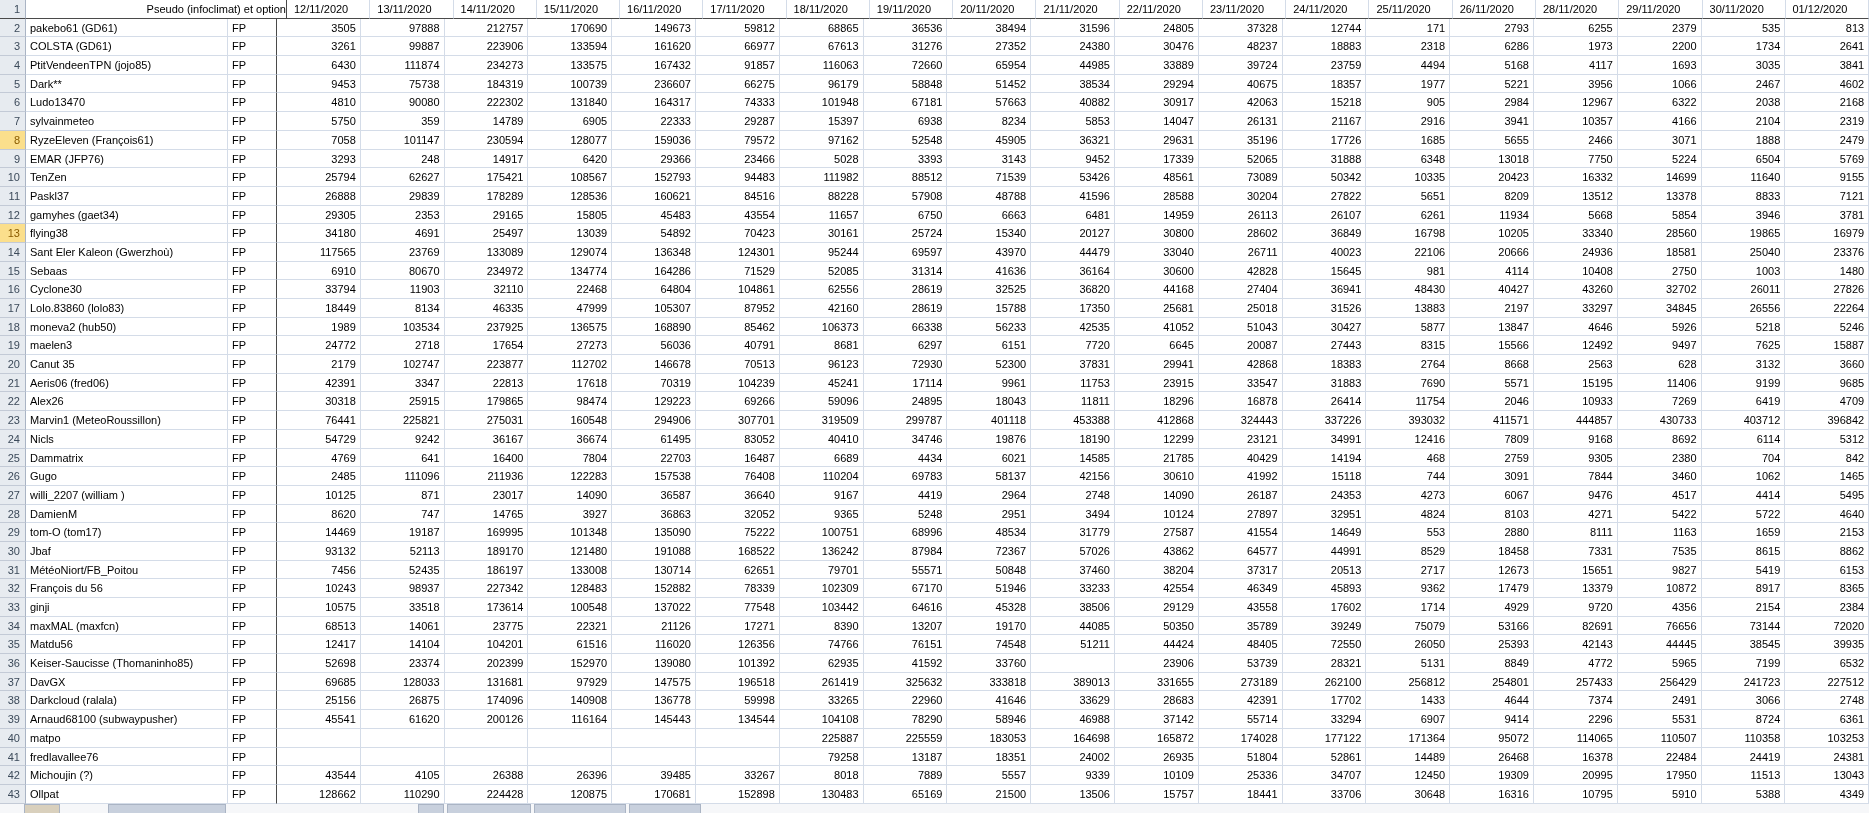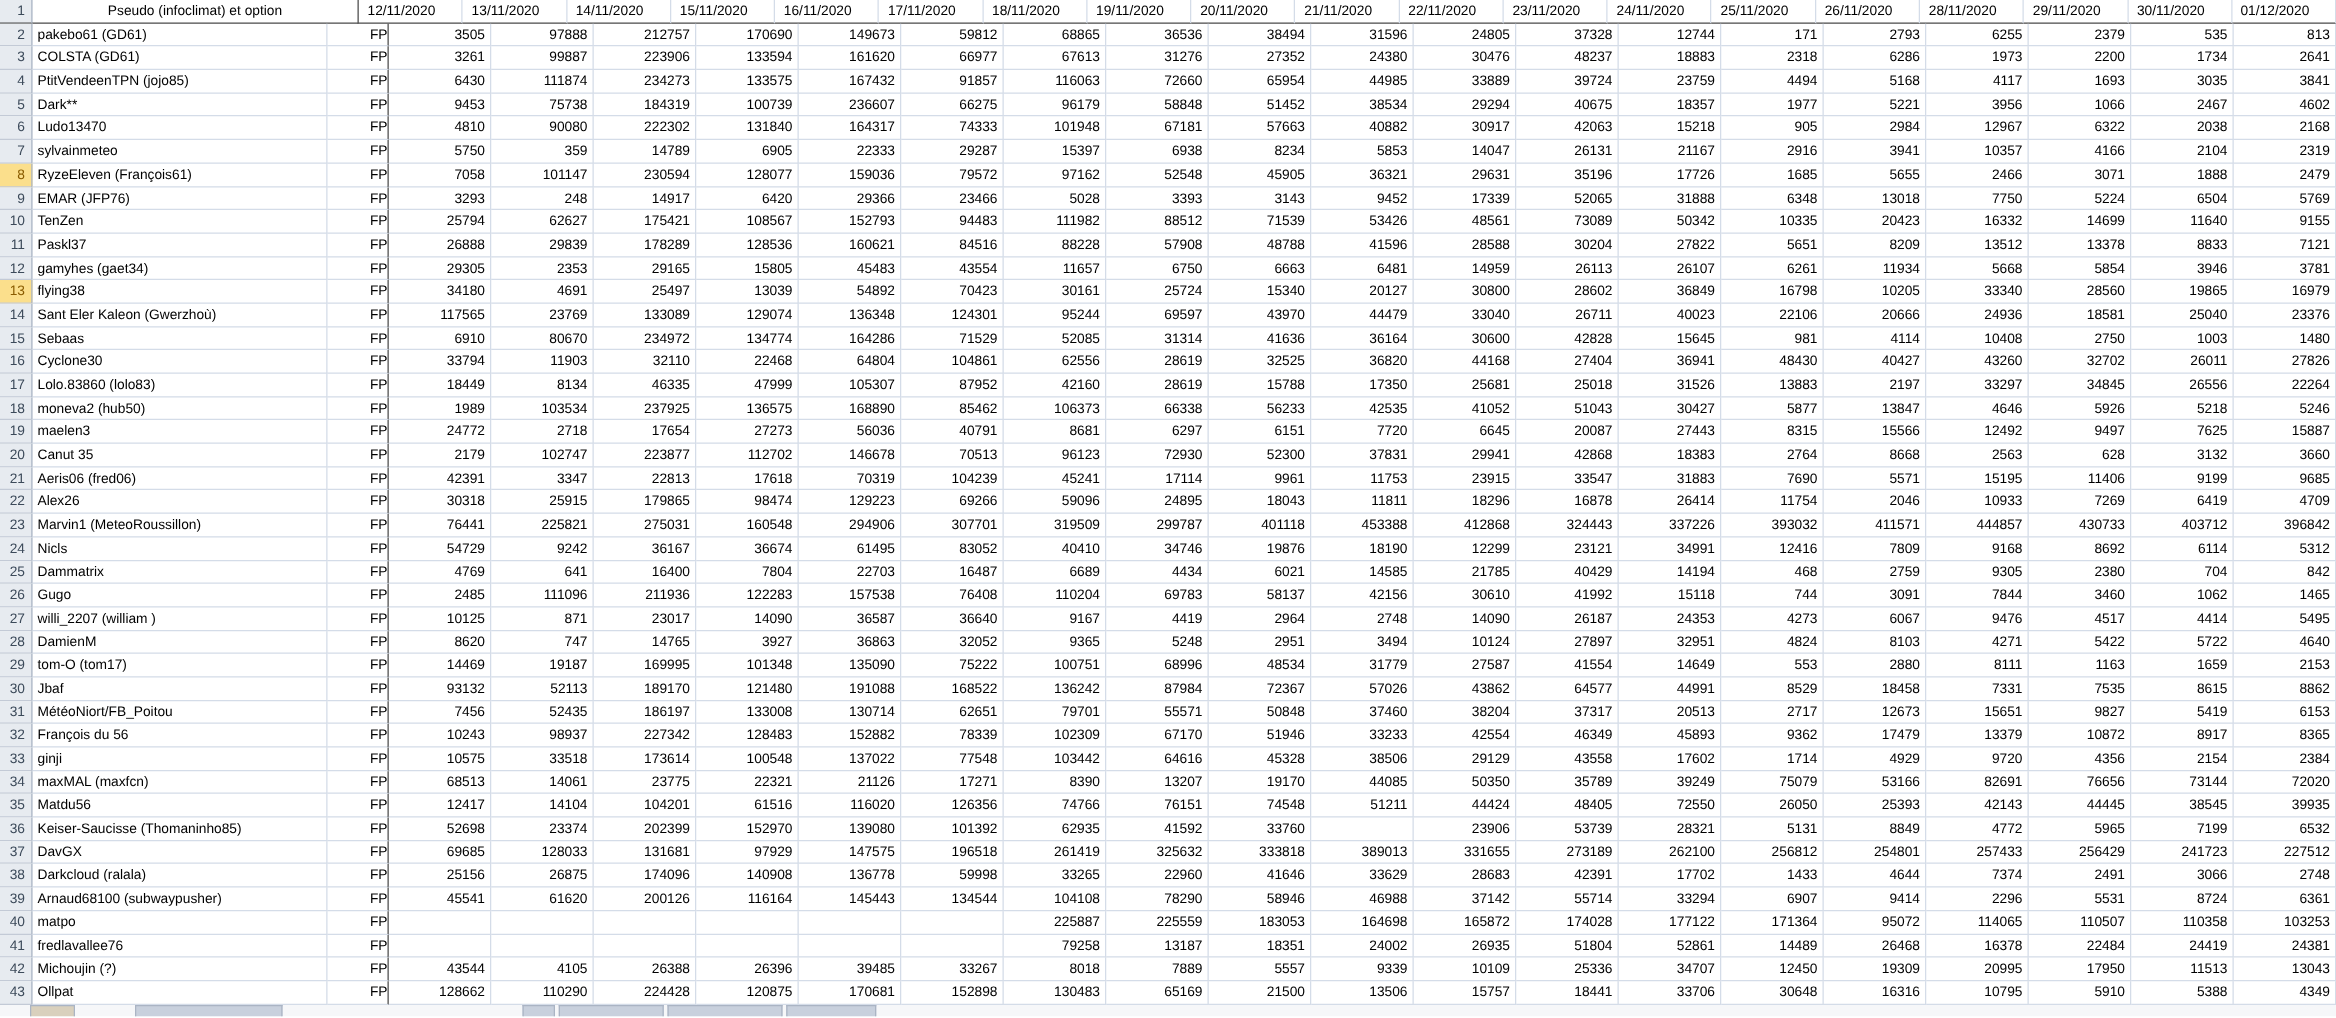--- a/index.html
+++ b/index.html
@@ -5,25 +5,25 @@
   html,body{margin:0;padding:0;background:#fff;}
   #app{width:1869px;height:814px;overflow:hidden;background:#fff;
        font-family:"Liberation Sans",sans-serif;font-size:11px;color:#000;
        --grid:#d4dce8;--hdrbg:#e7ebf0;--hdrline:#aab4c4;--hl:#fbdf8c;--hltx:#8a5c00;--dark:#4a4a4a;}
   .row{display:flex;height:18.7px;line-height:18.5px;white-space:nowrap;}
   .c{box-sizing:border-box;border-right:1px solid var(--grid);border-bottom:1px solid var(--grid);
      overflow:hidden;flex:none;}
   .num{width:26px;background:var(--hdrbg);border-right:1px solid var(--hdrline);
        border-bottom:1px solid #c3cad6;color:#3c4a5a;text-align:right;padding-right:5px;}
   .num.hl{background:var(--hl);color:var(--hltx);}
-  .name{width:236px;text-align:left;padding-left:4px;}
-  .fp{width:49px;text-align:right;padding-left:4px;border-right:1.6px solid var(--dark);}
+  .name{width:202px;text-align:left;padding-left:4px;}
+  .fp{width:49px;text-align:left;padding-left:4px;border-right:1.6px solid var(--dark);}
   .val{flex:1 1 0;min-width:0;text-align:right;padding-right:4px;}
   .hrow .c{border-bottom:1.6px solid var(--dark);}
-  .hrow .merged{width:261px;text-align:center;border-right:1.6px solid var(--dark);}
+  .hrow .merged{width:261px;text-align:right;border-right:1.6px solid var(--dark);}
   .hrow .val{text-align:center;padding-right:14px;}
   .hdates{display:contents;}
   #tabstrip{position:relative;height:9px;background:#f6f7f9;}
   .tabstub{position:absolute;top:0;height:9px;background:#c8d0dd;border:1px solid #aab4c4;border-bottom:none;box-sizing:border-box;}
   .tabstub.tan{background:#d9d0bd;}
 </style>
 </head>
 <body>
 
 <div id="app" style="--grid: #d4dce8; --hdrbg: #e7ebf0; --hl: #fbdf8c; --hltx: #8a5c00; --dark: #4a4a4a;">

